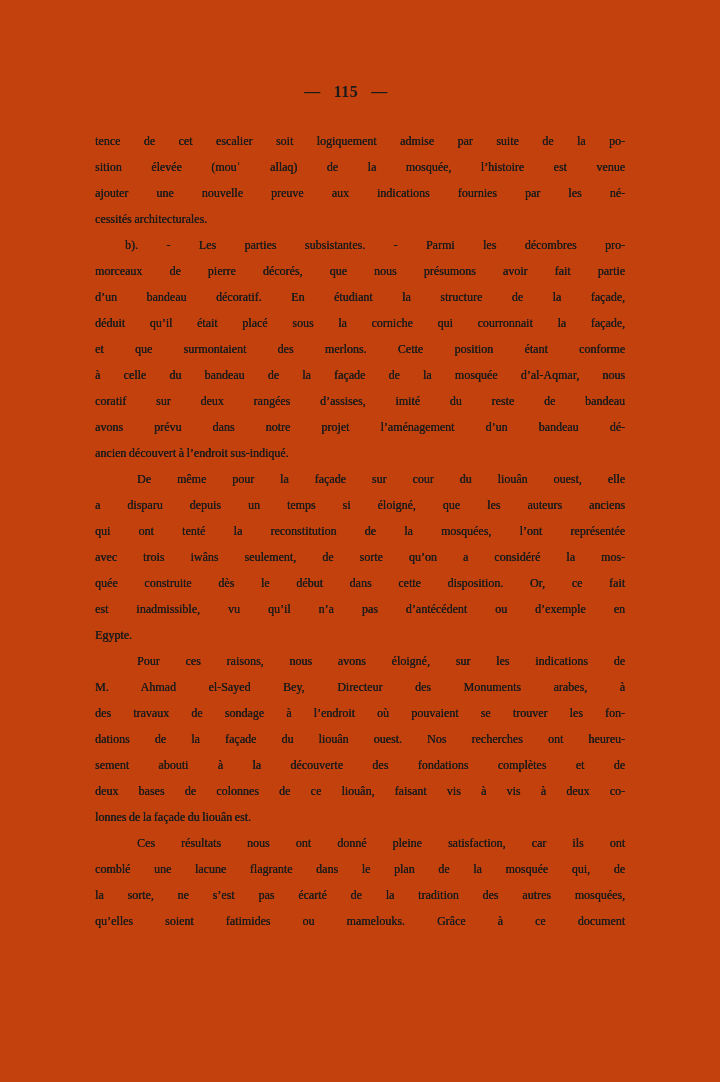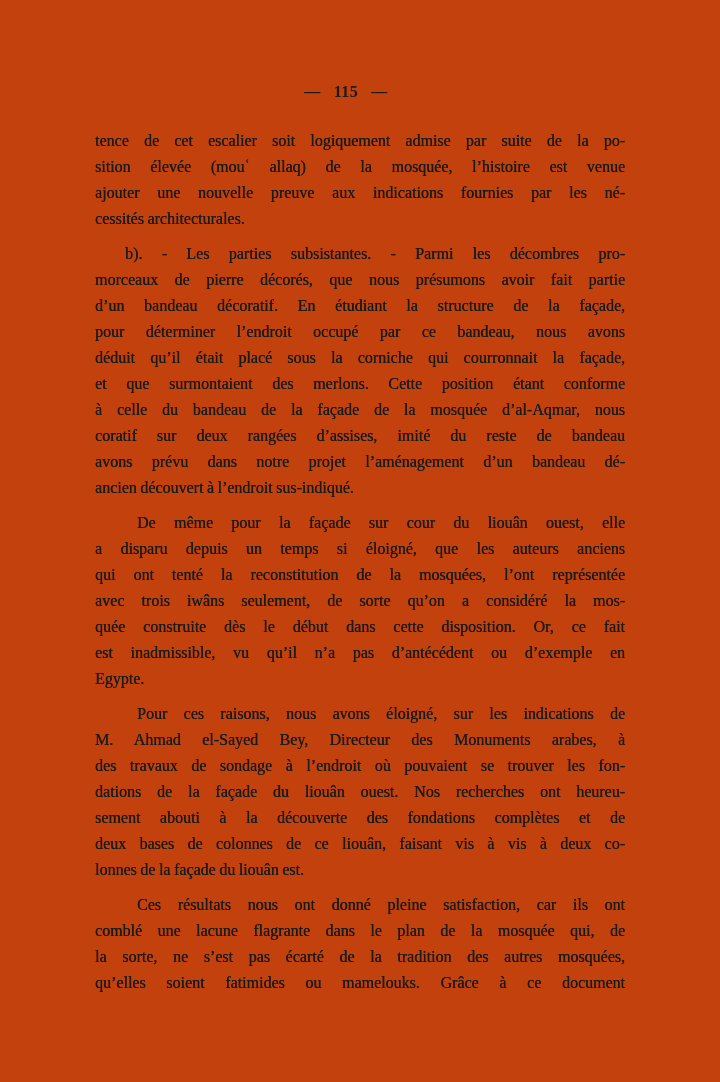--- a/index.html
+++ b/index.html
@@ -28,31 +28,30 @@
   }
   .running-head .page-number {
     margin: 0 13px;
   }
   .running-head .dash {
     font-weight: bold;
   }
   .textblock {
     margin: 26px 0 0 95px;
     width: 530px;
-    font-size: 16px;
+    font-size: 12px;
     line-height: 26px;
     word-spacing: -0.5px;
     text-shadow: 0.3px 0 0 currentColor;
   }
   .paragraph {
     margin: 0;
     padding: 0;
   }
   .paragraph + .paragraph {
-    margin-top: 9px;
   }
   .line {
     text-align: justify;
     text-align-last: justify;
     white-space: normal;
   }
   .line.last {
     text-align-last: left;
   }
   .paragraph.justify-last .line.last {
@@ -78,21 +77,20 @@
       <div class="paragraph">
         <div class="line first">tence de cet escalier soit logiquement admise par suite de la po-</div>
         <div class="line">sition élevée (mouʿ allaq) de la mosquée, l’histoire est venue</div>
         <div class="line">ajouter une nouvelle preuve aux indications fournies par les né-</div>
         <div class="line last">cessités architecturales.</div>
       </div>
       <div class="paragraph indent-small">
         <div class="line first">b). - Les parties subsistantes. - Parmi les décombres pro-</div>
         <div class="line">morceaux de pierre décorés, que nous présumons avoir fait partie</div>
         <div class="line">d’un bandeau décoratif. En étudiant la structure de la façade,</div>
-        <div class="line">pour déterminer l’endroit occupé par ce bandeau, nous avons</div>
         <div class="line">déduit qu’il était placé sous la corniche qui courronnait la façade,</div>
         <div class="line">et que surmontaient des merlons. Cette position étant conforme</div>
         <div class="line">à celle du bandeau de la façade de la mosquée d’al-Aqmar, nous</div>
         <div class="line">coratif sur deux rangées d’assises, imité du reste de bandeau</div>
         <div class="line">avons prévu dans notre projet l’aménagement d’un bandeau dé-</div>
         <div class="line last">ancien découvert à l’endroit sus-indiqué.</div>
       </div>
       <div class="paragraph indent-normal">
         <div class="line first">De même pour la façade sur cour du liouân ouest, elle</div>
         <div class="line">a disparu depuis un temps si éloigné, que les auteurs anciens</div>

